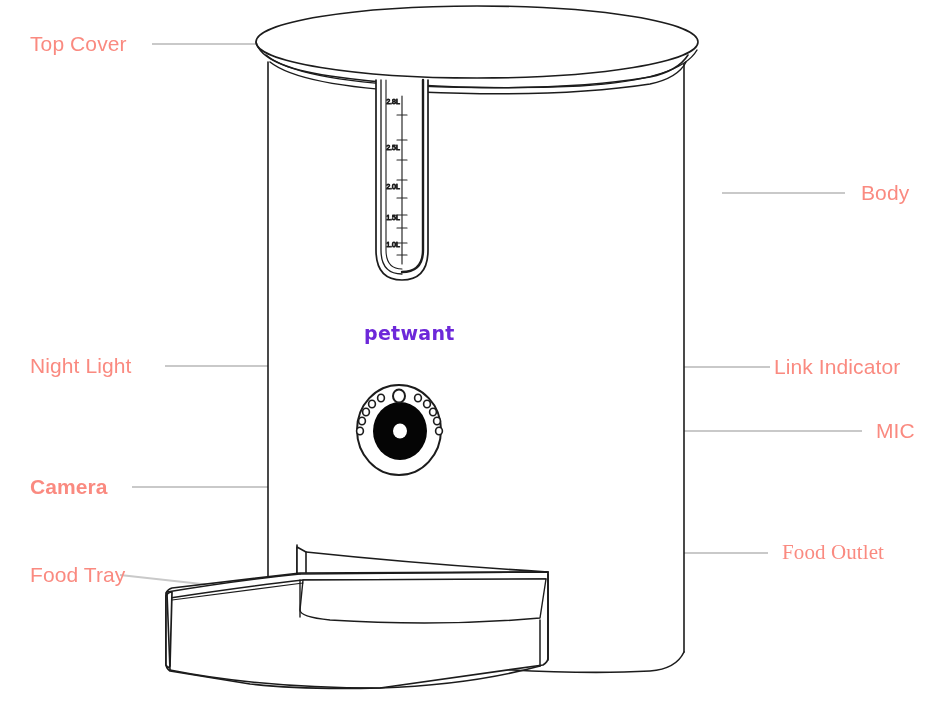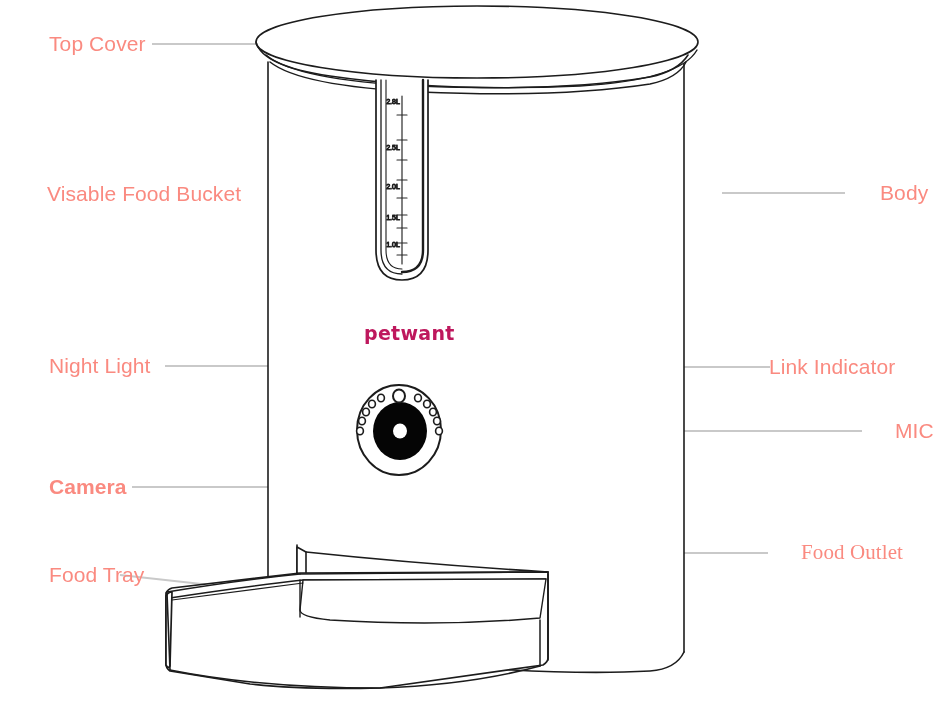--- a/index.html
+++ b/index.html
@@ -28,31 +28,30 @@
   }
   .callout-label {
     position: absolute;
     white-space: nowrap;
     font-family: "Liberation Sans", sans-serif;
     font-size: 21px;
     font-weight: 400;
     letter-spacing: 0.1px;
     line-height: 1;
     color: #fa8a80;
-    margin-left: 19px;
   }
   .label-left  { text-align: right; }
   .label-right { text-align: right; }
   .brand-mark {
     position: absolute;
     font-family: "DejaVu Sans", sans-serif;
     font-size: 19px;
     font-weight: 700;
     letter-spacing: 0.3px;
-    color: #be185d;
+    color: #6d28d9;
   }
   .scale-tick-text {
     font-family: "Liberation Sans", sans-serif;
     font-size: 7px;
     fill: #2b2b2b;
   }
 </style>
 </head>
 <body>
 
@@ -165,29 +164,28 @@
         <path stroke-width="1.6" d="M167 593 L170 670"></path>
         <path stroke-width="1.2" d="M172 600 Q255 589 303 583"></path>
       </g>
     </g>
   </svg>
 
   <div class="brand-mark" style="left:364px; top:322px;">petwant</div>
 
   <div class="callout-label label-left" style="left:30px; top:33px;">Top Cover</div>
 
-  <div class="callout-label label-left" style="left:28px; top:183px;">Visable Food Bucket</div>
 
   <div class="callout-label label-left" style="left:30px; top:355px;text-align:right;">Night Light</div>
 
   <div class="callout-label label-left" style="left:30px; top:476px;font-weight:bold;">Camera</div>
 
   <div class="callout-label label-left" style="left:30px; top:564px;">Food Tray</div>
 
   <div class="callout-label label-right" style="left:861px; top:182px;">Body</div>
 
-  <div class="callout-label label-right" style="left:750px; top:356px;">Link Indicator</div>
+  <div class="callout-label label-right" style="left:774px; top:356px;">Link Indicator</div>
 
   <div class="callout-label label-right" style="left:876px; top:420px;">MIC</div>
 
   <div class="callout-label label-right" style="left:782px; top:542px;font-family:Liberation Serif, serif;">Food Outlet</div>
 
 </div>
 
 </body></html>

